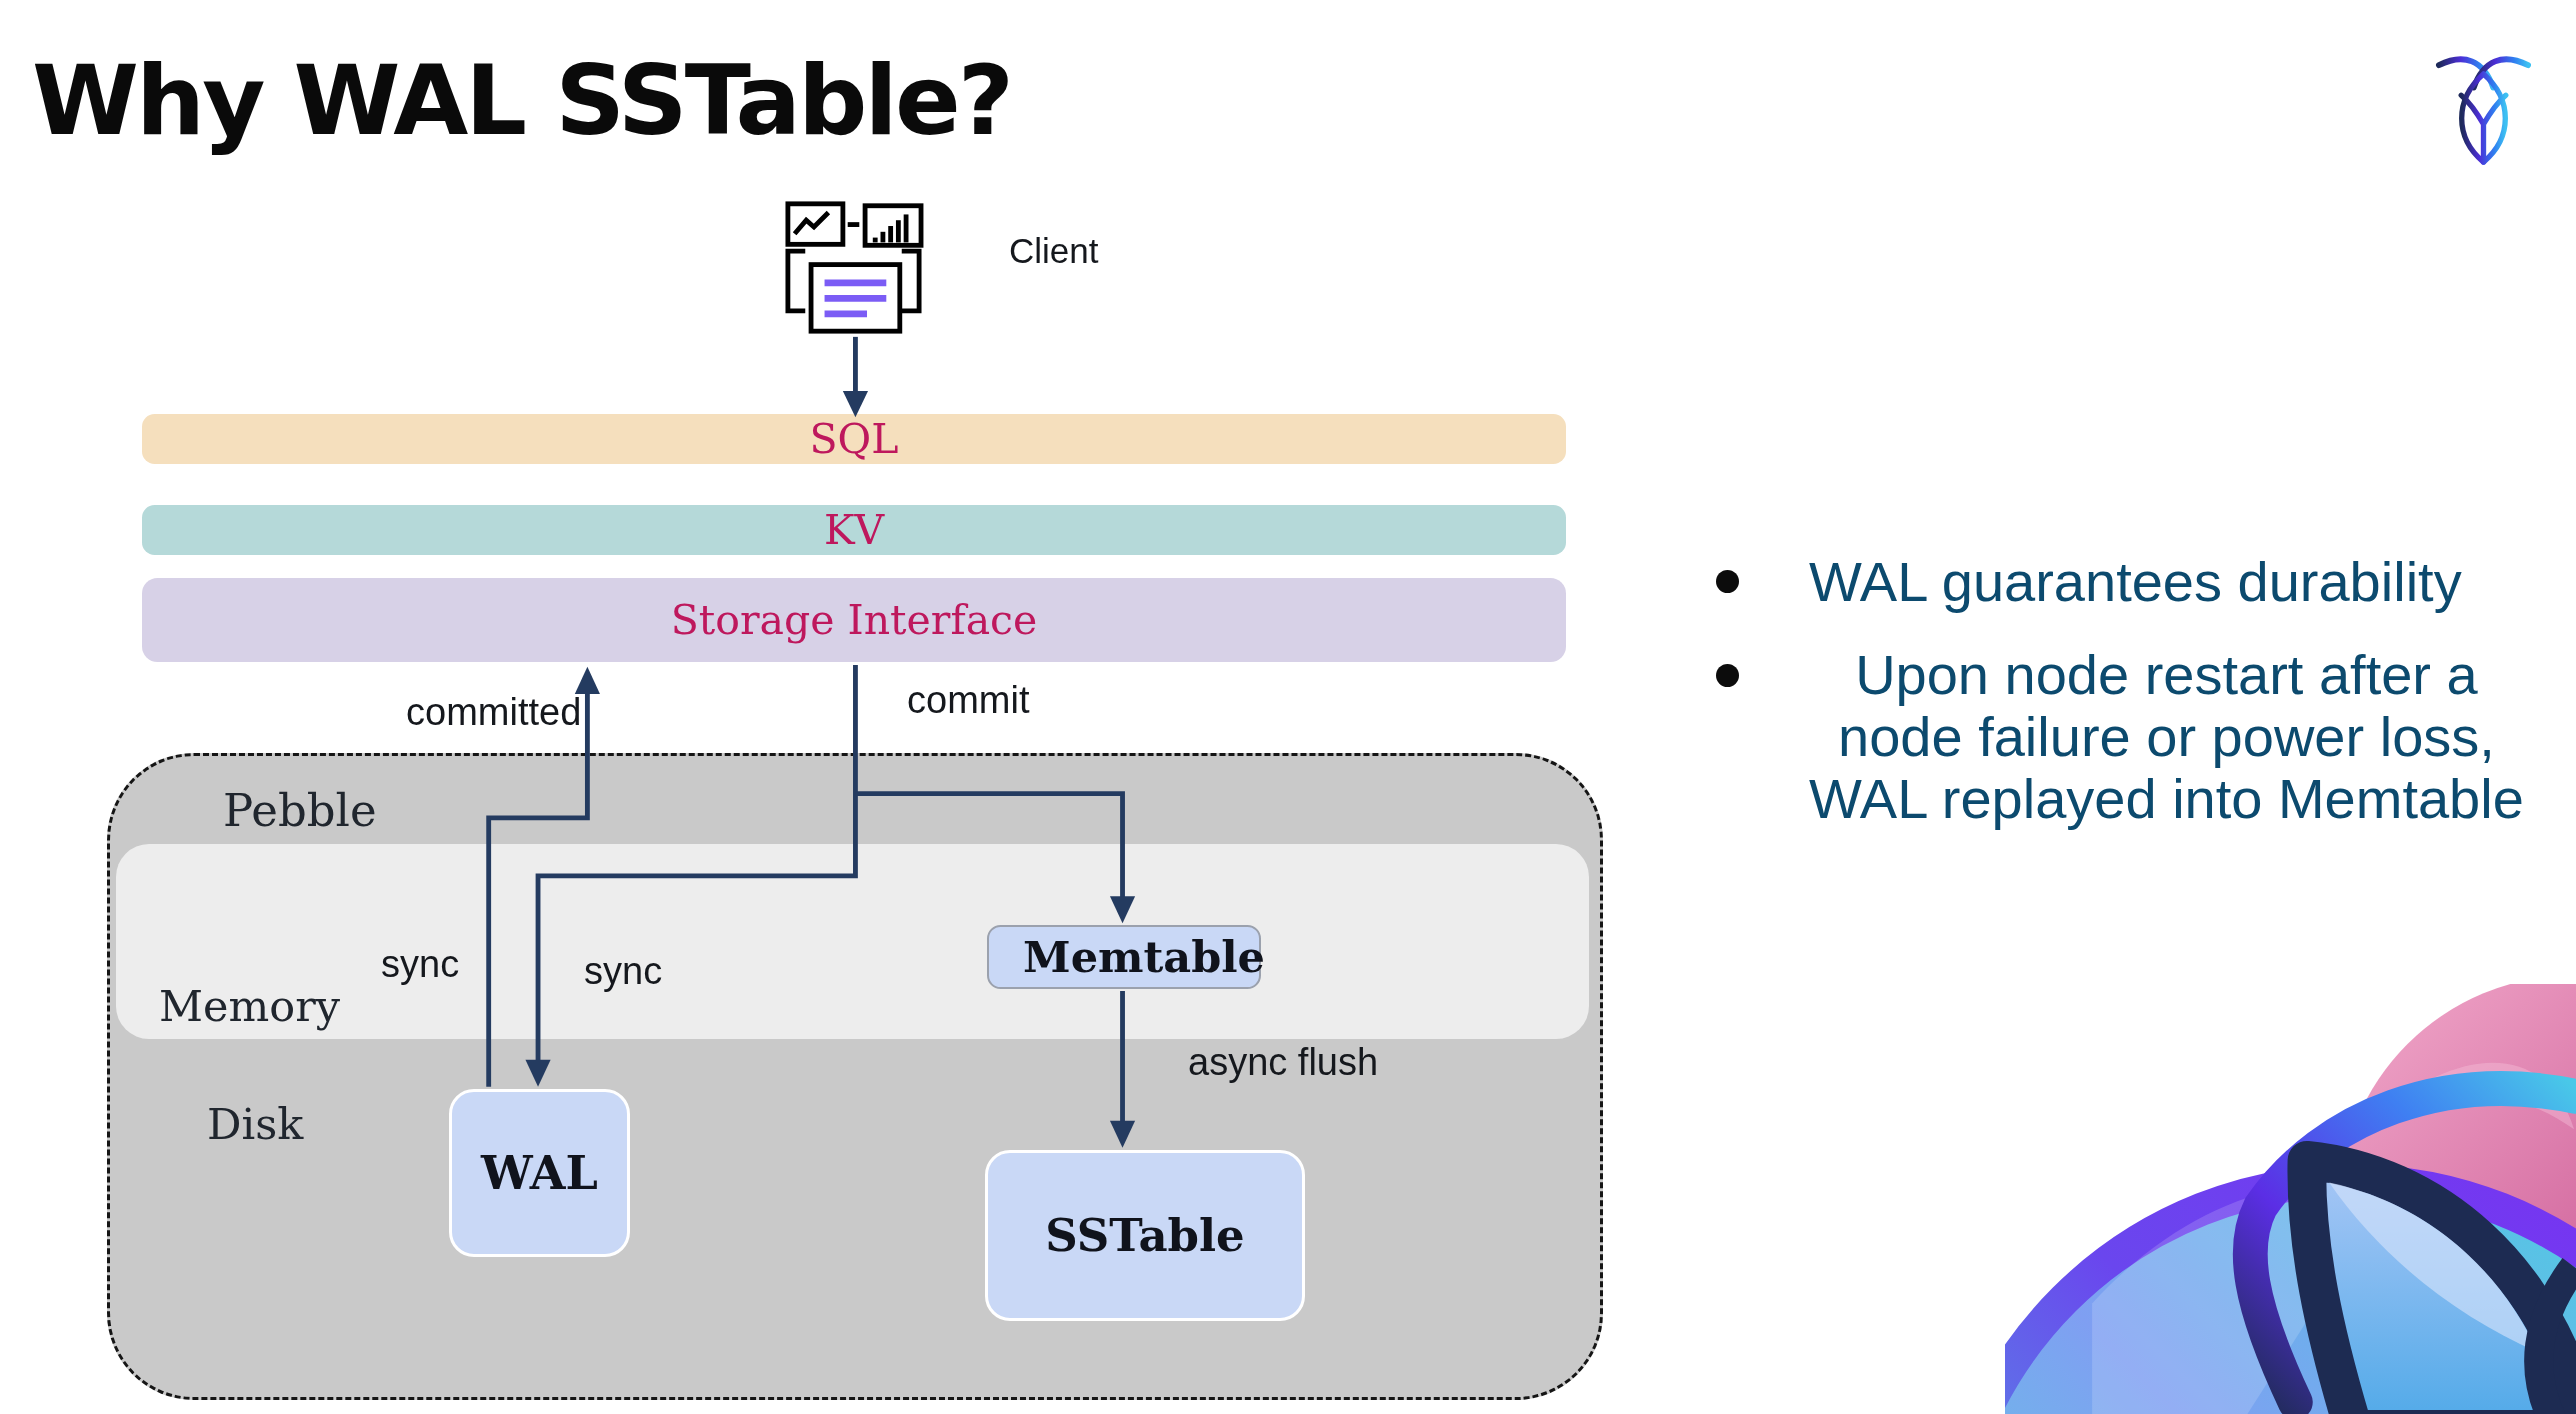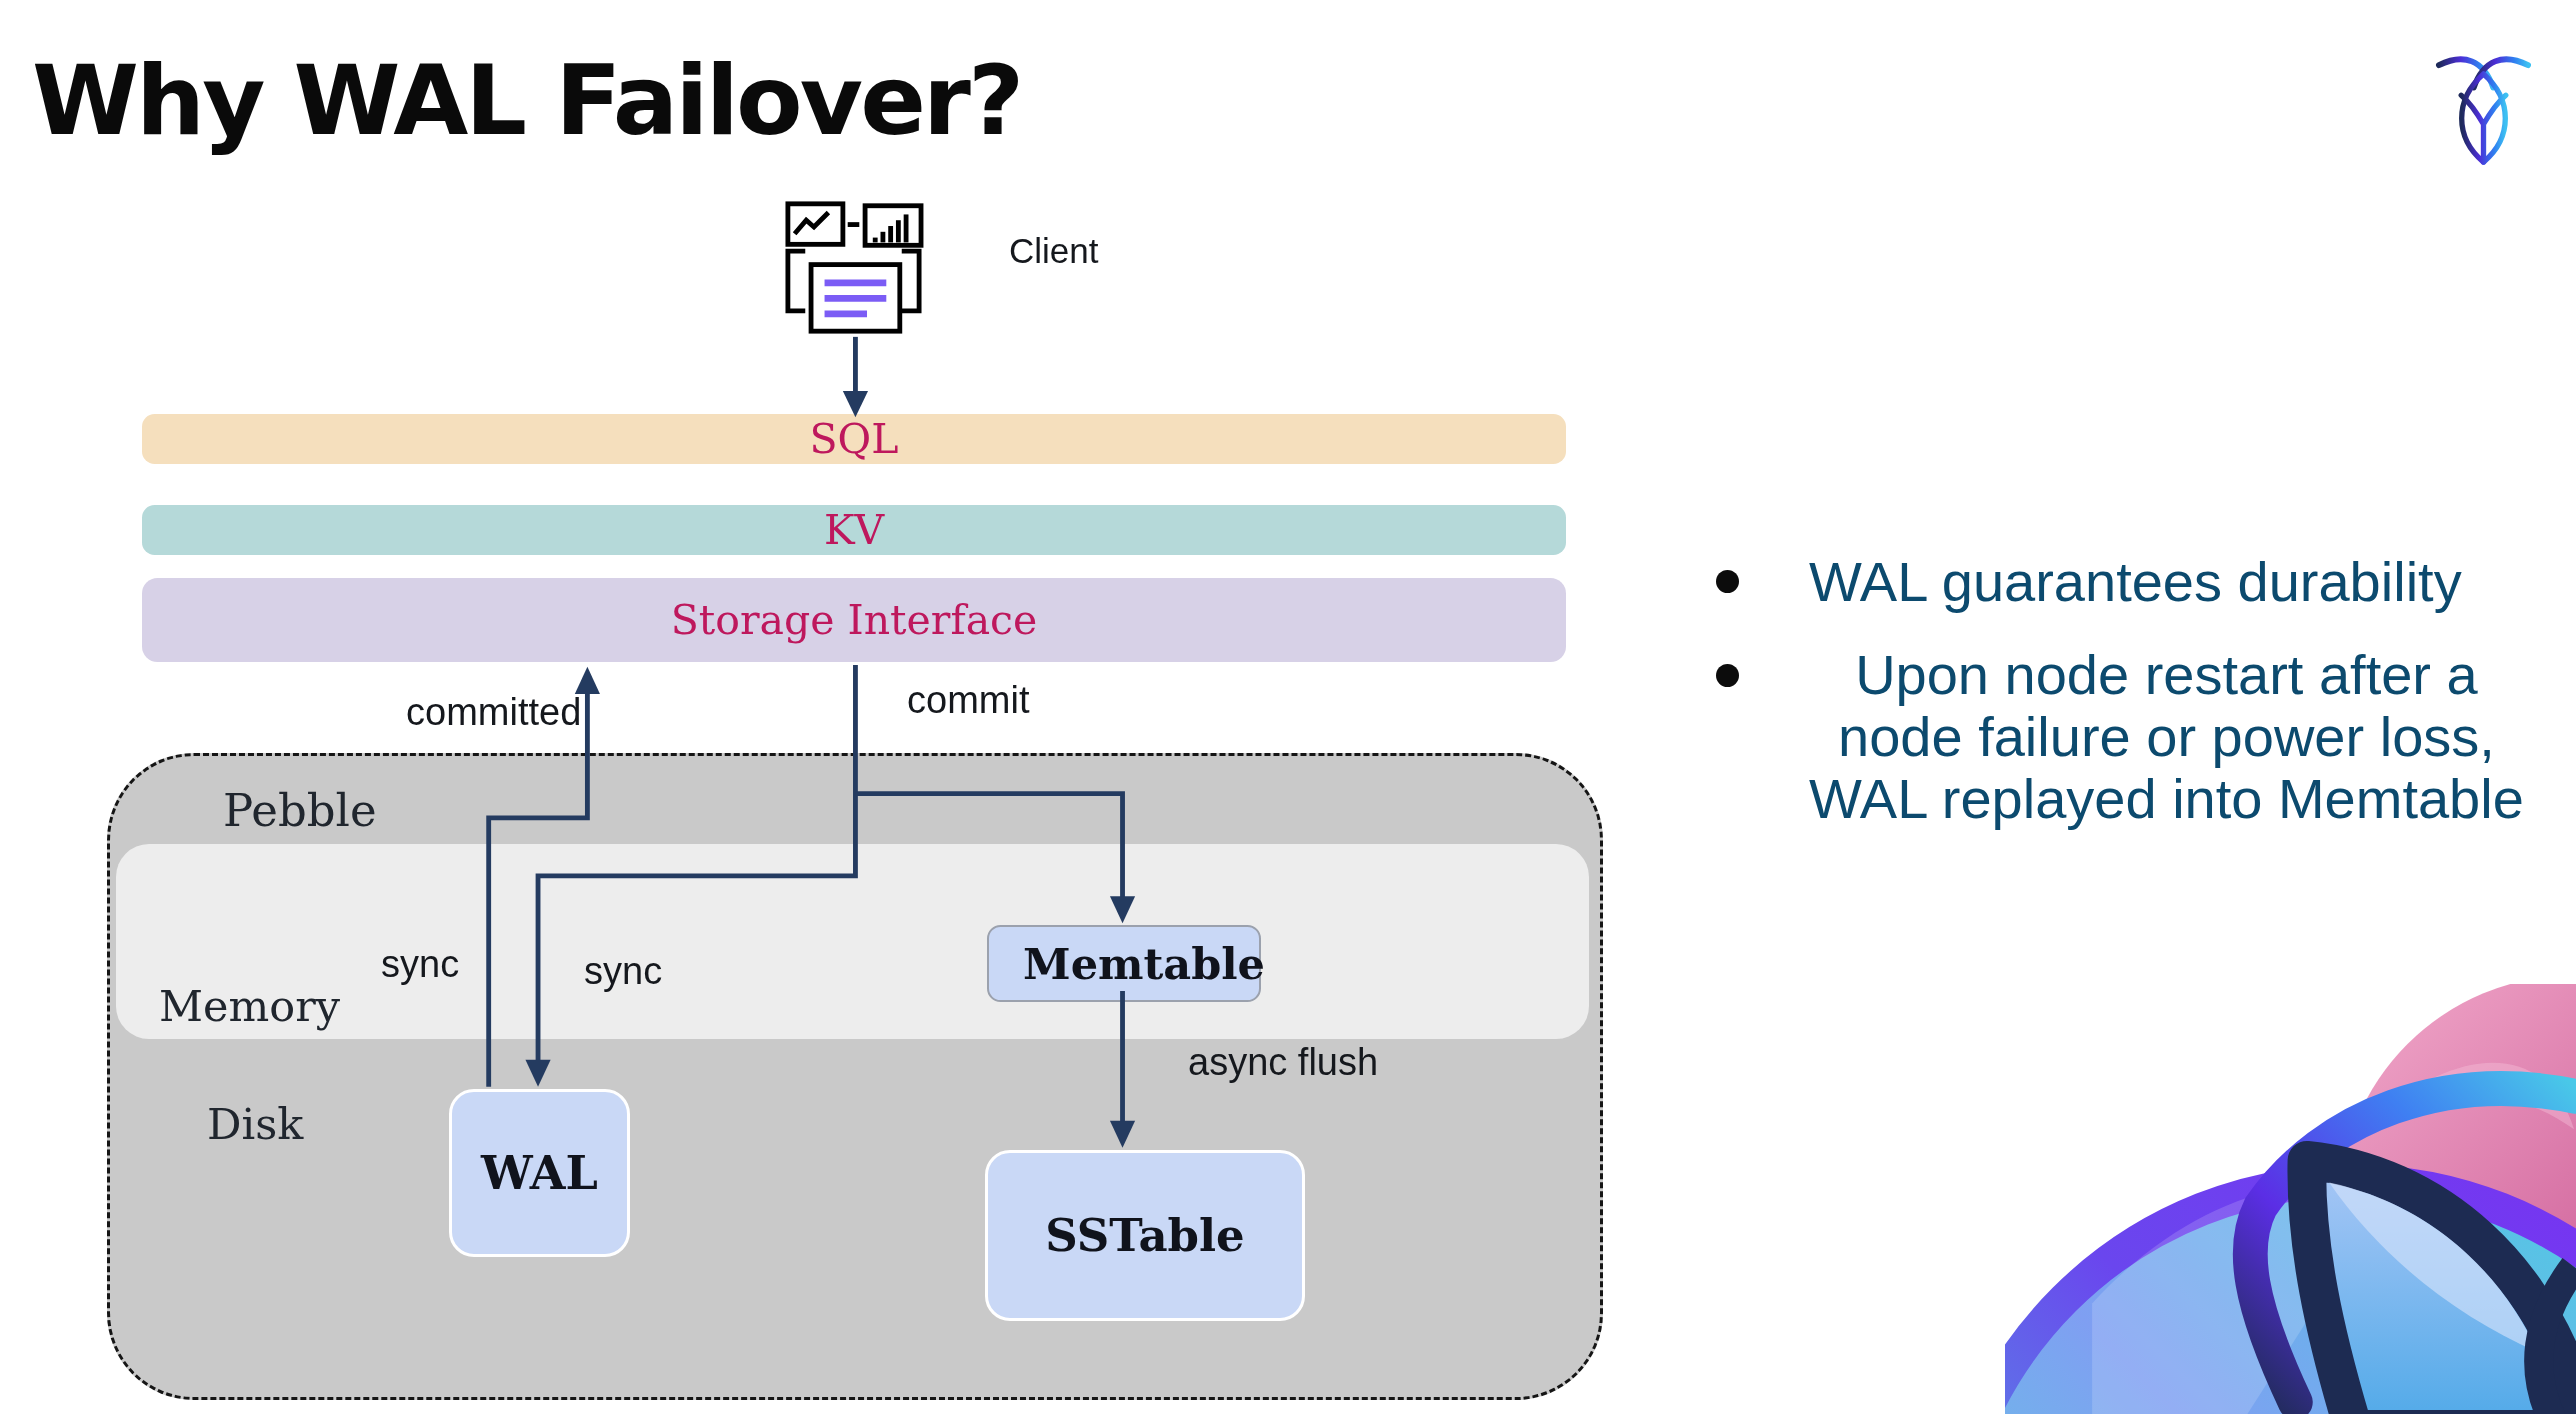--- a/index.html
+++ b/index.html
@@ -54,21 +54,21 @@
   .lbl-disk{left:207px;top:1099px;font-size:43px;}
   
   .node{
     background:#c9d8f6;
     display:flex;align-items:center;justify-content:center;
     font-family:"DejaVu Serif", serif;
     font-weight:bold;color:#10131c;
     box-sizing:border-box;
   }
   .node-wal{left:449px;top:1089px;width:181px;height:168px;border:3.9px solid #ffffff;border-radius:25px;font-size:46px;}
-  .node-memtable{left:987px;top:925px;width:274px;height:77px;border:2.9px solid #9ba1ad;border-radius:13.5px;font-size:43px;padding-left:40px;}
+  .node-memtable{left:987px;top:925px;width:274px;height:64px;border:2.9px solid #9ba1ad;border-radius:13.5px;font-size:43px;padding-left:40px;}
   .node-sstable{left:985px;top:1150px;width:320px;height:171px;border:3.9px solid #ffffff;border-radius:25px;font-size:45px;}
   
   .edge-label{
     font-family:"Liberation Sans", sans-serif;
     font-size:38px;color:#15181d;
     white-space:nowrap;
   }
   .lbl-client{left:1009px;top:231px;font-size:35px;}
   .lbl-committed{left:406px;top:691px;}
   .lbl-commit{left:907px;top:679px;}
@@ -92,21 +92,21 @@
   .text-1{top:551px;}
   .text-2{top:644px;}
   svg{display:block;}
   .lines-overlay{left:0;top:0;pointer-events:none;}
 </style>
 </head>
 <body>
 
 <div class="slide">
 
-  <div class="abs title">Why WAL Failover?</div>
+  <div class="abs title">Why WAL SSTable?</div>
 
   <div class="abs" style="left:2435px;top:39px;">
     <svg width="97" height="126" viewBox="0 0 100 130">
       <defs>
         <linearGradient id="gLogo" x1="0" y1="0" x2="1" y2="0">
           <stop offset="0" stop-color="#1e2a5a"></stop>
           <stop offset="0.4" stop-color="#4b2ed6"></stop>
           <stop offset="0.75" stop-color="#2f80f0"></stop>
           <stop offset="1" stop-color="#3ec1f2"></stop>
         </linearGradient>

